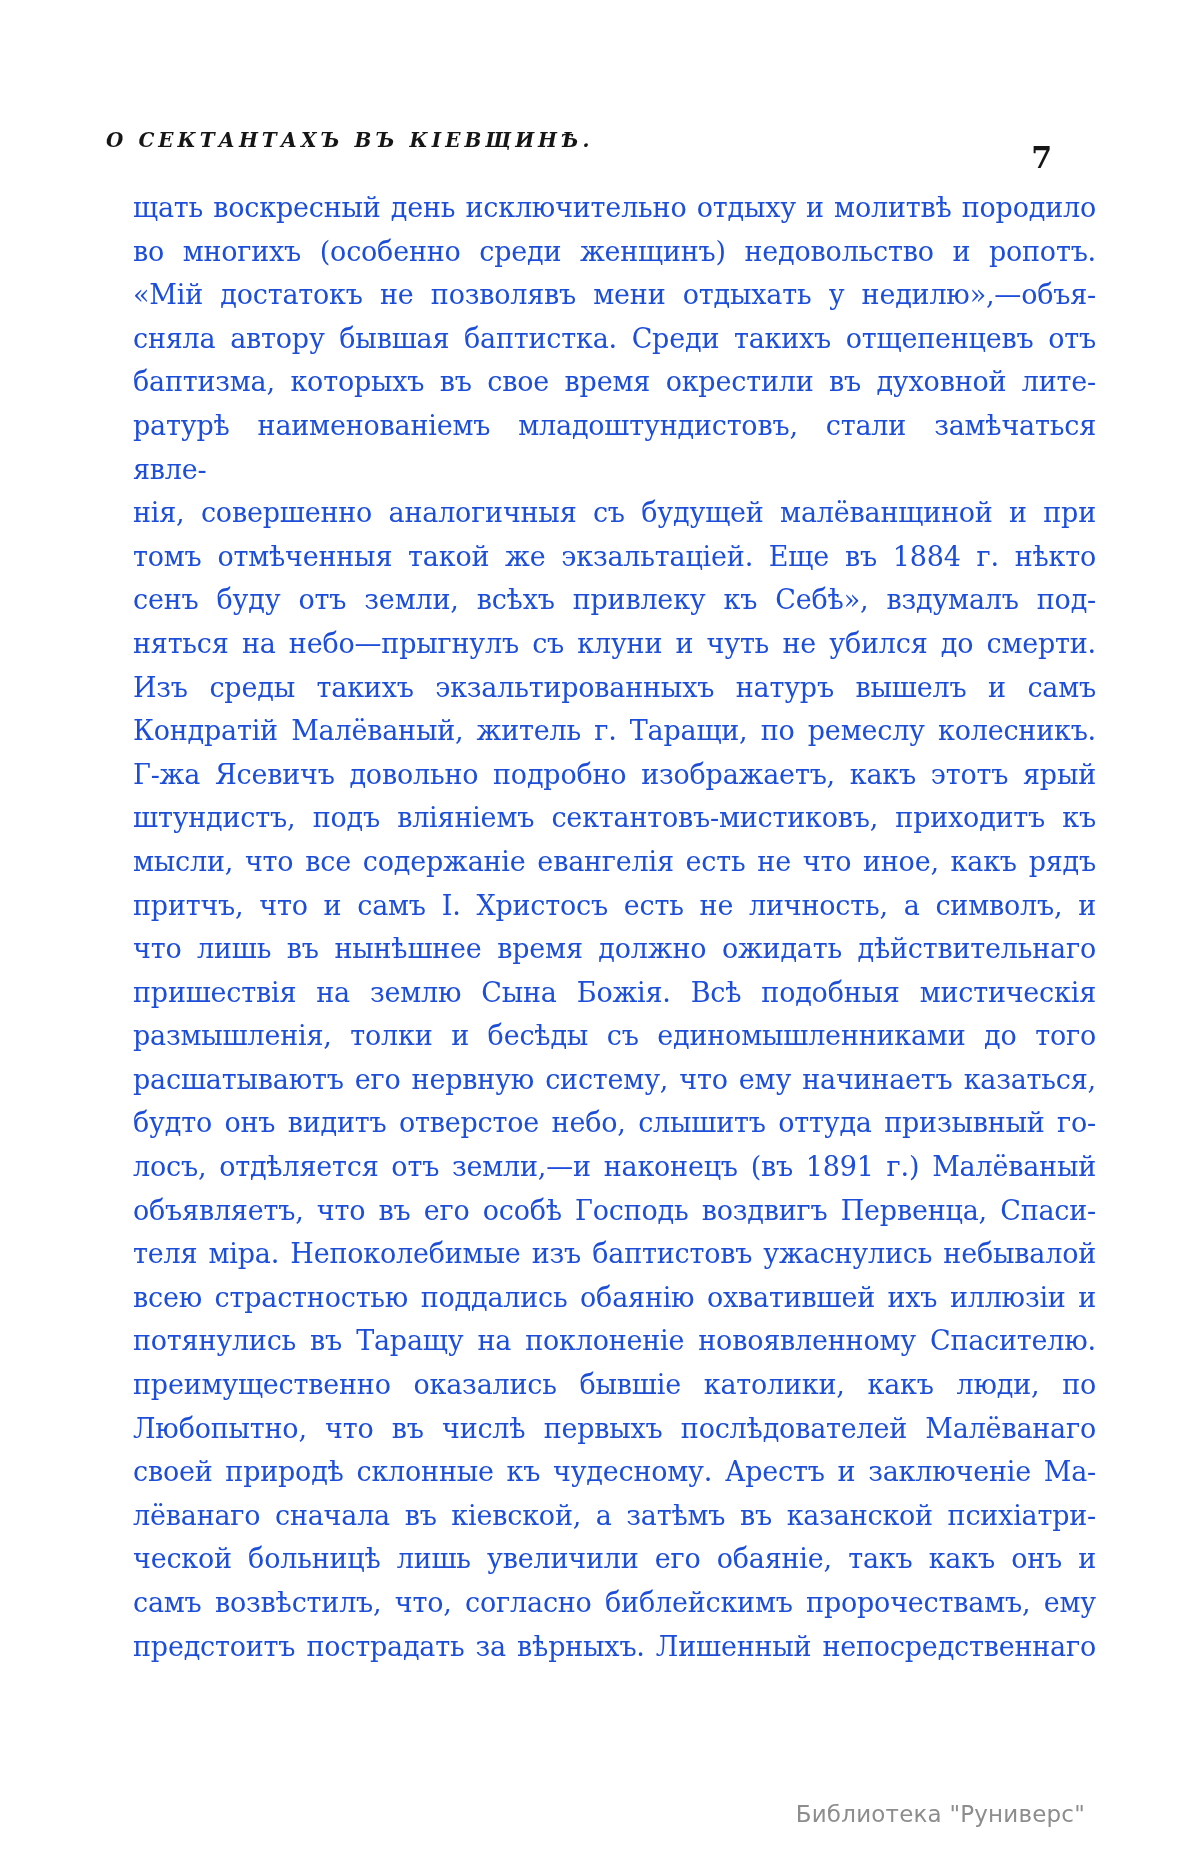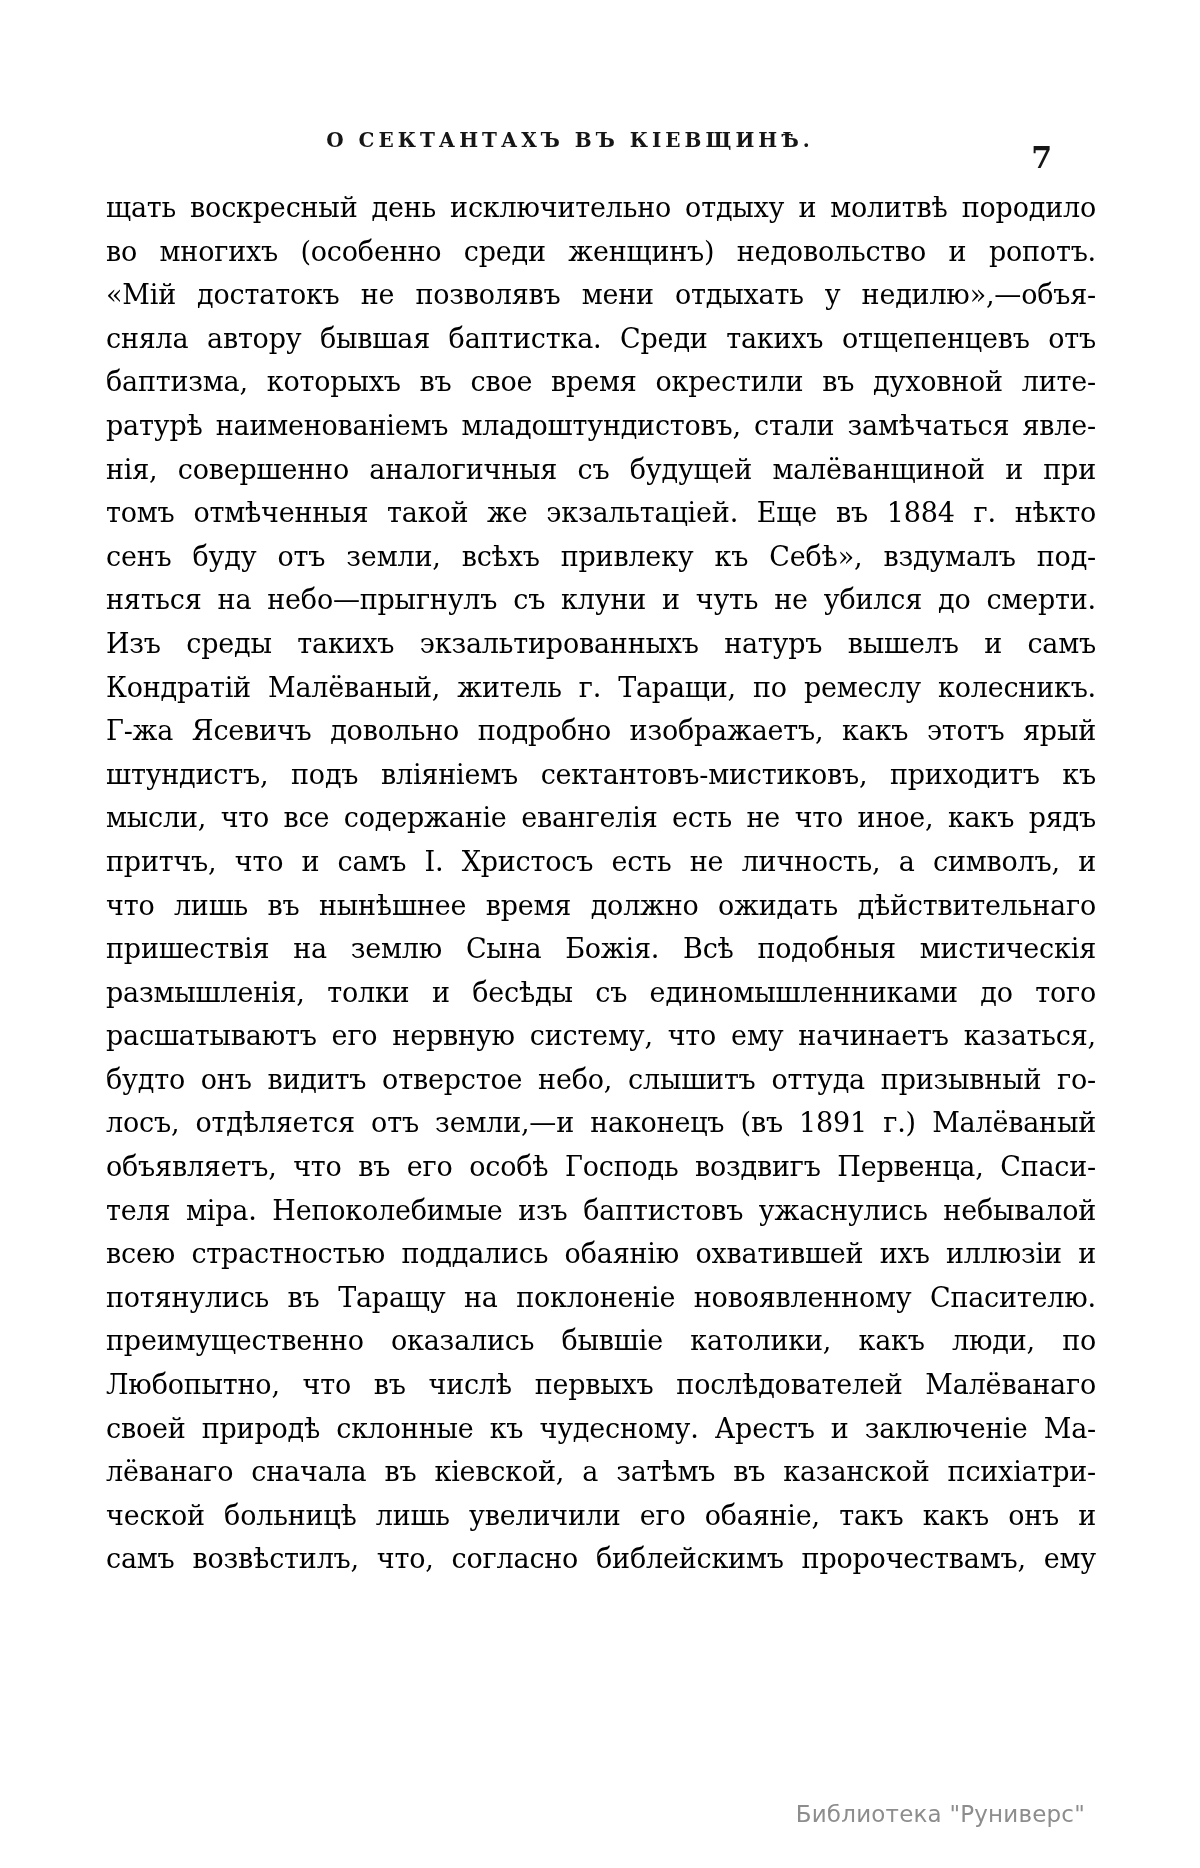--- a/index.html
+++ b/index.html
@@ -11,48 +11,50 @@
     font-family:"DejaVu Serif", serif;
     color:#1d1d1d;
     overflow:hidden;
   }
   .header {
     position:absolute;
     top:128px; left:106px; right:106px;
     height:44px;
   }
   .running-title {
-    text-align:center;
+    text-align:left;
     font-size:20px;
     font-weight:700;
     letter-spacing:4px;
     color:#161616;
     padding-right:60px; 
     white-space:nowrap;
+    font-style:italic;
   }
   .page-number {
     position:absolute;
     top:12px; right:42px;
     font-size:30px;
     font-weight:700;
     color:#161616;
   }
   .body-text {
     position:absolute;
     top:186px; left:106px;
     width:990px;
   }
   .line {
     font-size:27px;
     line-height:43.6px;
     letter-spacing:-0.2px;
     text-align:justify;
     text-align-last:justify;
     -moz-text-align-last:justify;
-    color:#000000;
+    color:#1d4ed8;
+    margin-left:27px;
   }
   .watermark {
     position:absolute;
     top:1801px; right:115px;
     font-family:"DejaVu Sans", sans-serif;
     font-size:23px;
     color:#8d8d8d;
     letter-spacing:0.2px;
     white-space:nowrap;
   }
@@ -93,17 +95,18 @@
     <div class="line">объявляетъ, что въ его особѣ Господь воздвигъ Первенца, Спаси-</div>
     <div class="line">теля міра. Непоколебимые изъ баптистовъ ужаснулись небывалой</div>
     <div class="line">всею страстностью поддались обаянію охватившей ихъ иллюзіи и</div>
     <div class="line">потянулись въ Таращу на поклоненіе новоявленному Спасителю.</div>
     <div class="line">преимущественно оказались бывшіе католики, какъ люди, по</div>
     <div class="line">Любопытно, что въ числѣ первыхъ послѣдователей Малёванаго</div>
     <div class="line">своей природѣ склонные къ чудесному. Арестъ и заключеніе Ма-</div>
     <div class="line">лёванаго сначала въ кіевской, а затѣмъ въ казанской психіатри-</div>
     <div class="line">ческой больницѣ лишь увеличили его обаяніе, такъ какъ онъ и</div>
     <div class="line">самъ возвѣстилъ, что, согласно библейскимъ пророчествамъ, ему</div>
+    <div class="line">предстоитъ пострадать за вѣрныхъ. Лишенный непосредственнаго</div>
   </div>
 
   <div class="watermark">Библиотека "Руниверс"</div>
 
 </div>
 
 </body></html>

